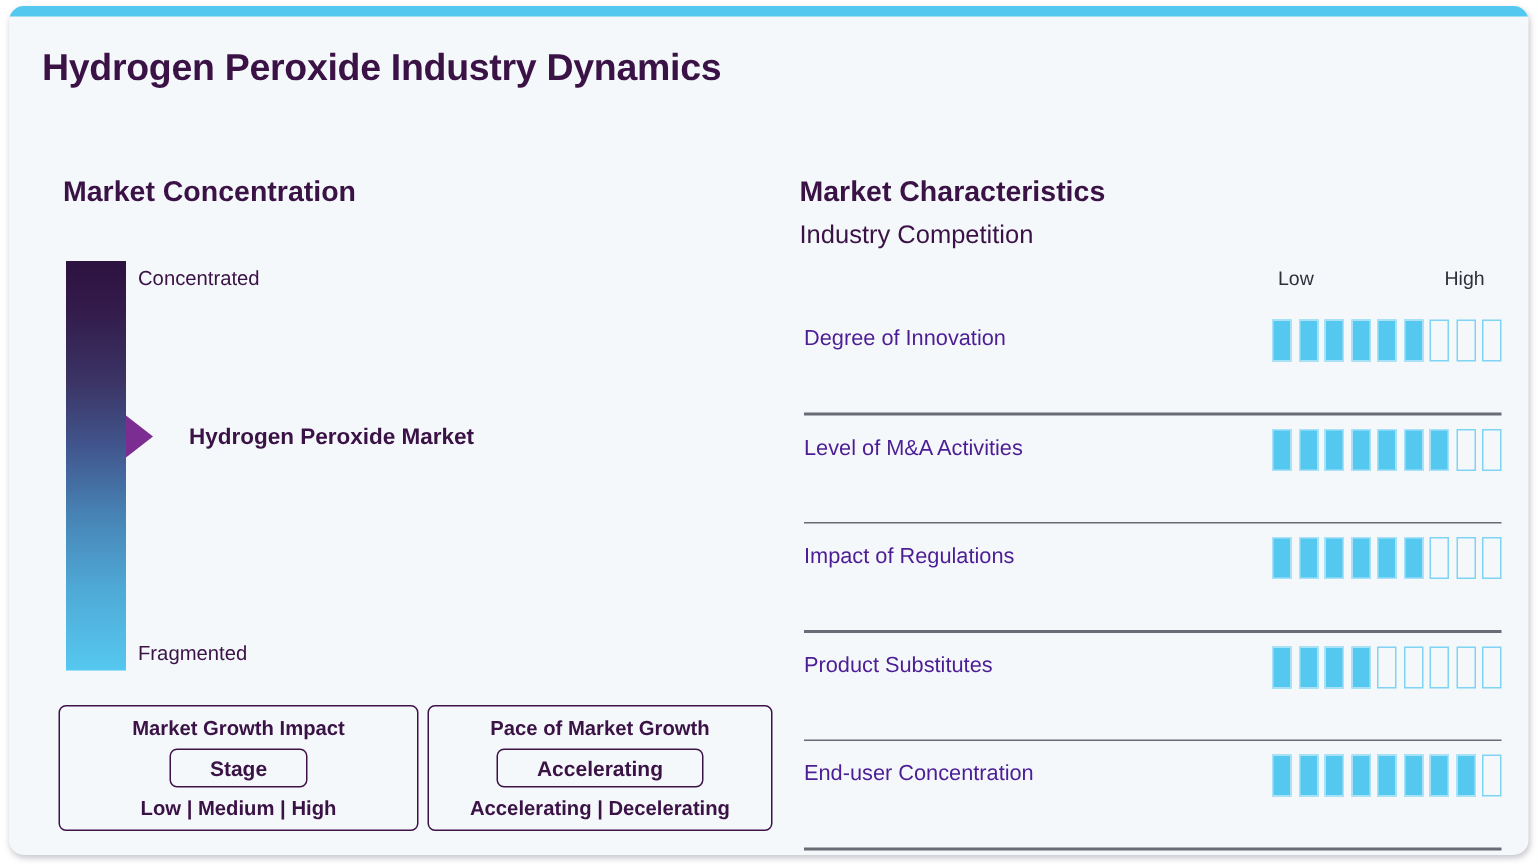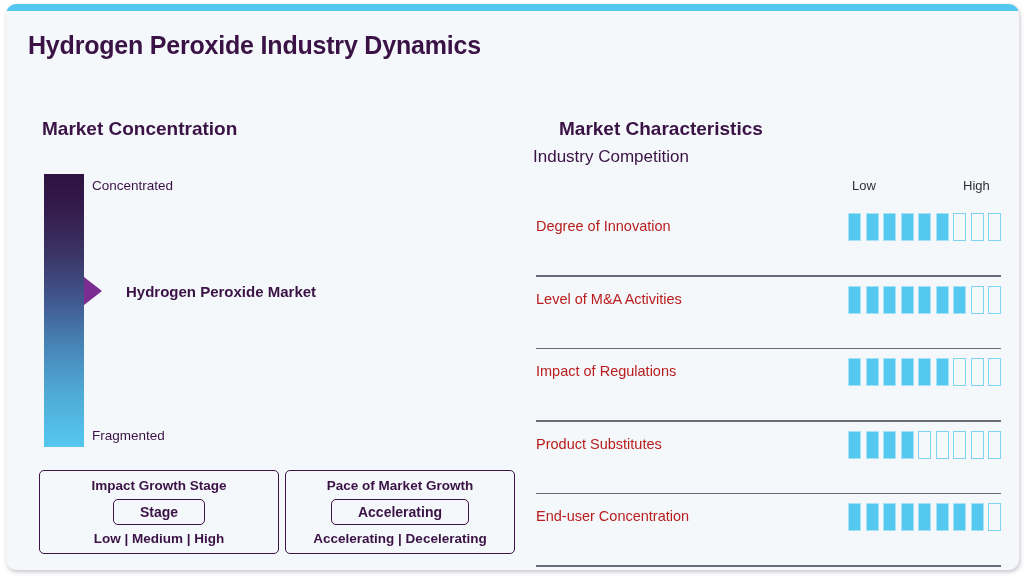--- a/index.html
+++ b/index.html
@@ -111,21 +111,21 @@
 
   
   .section-title {
     position: absolute;
     font-size: 19px;
     font-weight: bold;
     color: #3a1245;
     white-space: nowrap;
   }
   #mc-title { left: 36px; top: 114px; }
-  #mk-title { left: 553px; top: 114px; }
+  #mk-title { left: 527px; top: 114px; }
   .section-sub {
     position: absolute;
     left: 527px;
     top: 143px;
     font-size: 17px;
     color: #3a1245;
     white-space: nowrap;
   }
 
   .grad-bar {
@@ -228,21 +228,21 @@
     position: absolute;
     left: 530px;
     width: 465px;
     height: 72.5px;
   }
   .char-label {
     position: absolute;
     left: 0;
     top: 14px;
     font-size: 14.5px;
-    color: #b91c1c;
+    color: #4c1d95;
     white-space: nowrap;
   }
   .rating {
     position: absolute;
     right: 0;
     top: 9px;
     display: flex;
     gap: 4.5px;
   }
   .seg {
@@ -282,21 +282,21 @@
   <div class="grad-bar" style="background: linear-gradient(rgb(45, 18, 64) 0%, rgb(51, 27, 75) 12%, rgb(59, 53, 102) 30%, rgb(65, 87, 143) 46%, rgb(71, 131, 181) 62%, rgb(79, 169, 214) 80%, rgb(85, 200, 240) 100%);"></div>
   <div class="grad-label" id="lbl-concentrated">Concentrated</div>
   <div class="grad-label" id="lbl-fragmented">Fragmented</div>
 
   <div class="marker-row" style="top: 273.39px;">
     <div class="marker-tri" style="border-left-color: rgb(123, 45, 145);"></div>
     <div class="marker-label">Hydrogen Peroxide Market</div>
   </div>
 
   <div class="stat-box" id="box-growth">
-    <div class="stat-head">Impact Growth Stage</div>
+    <div class="stat-head">Market Growth Impact</div>
     <div class="stat-value">Stage</div>
     <div class="stat-scale">Low | Medium | High</div>
   </div>
 
   <div class="stat-box" id="box-pace">
     <div class="stat-head">Pace of Market Growth</div>
     <div class="stat-value">Accelerating</div>
     <div class="stat-scale">Accelerating | Decelerating</div>
   </div>
 

